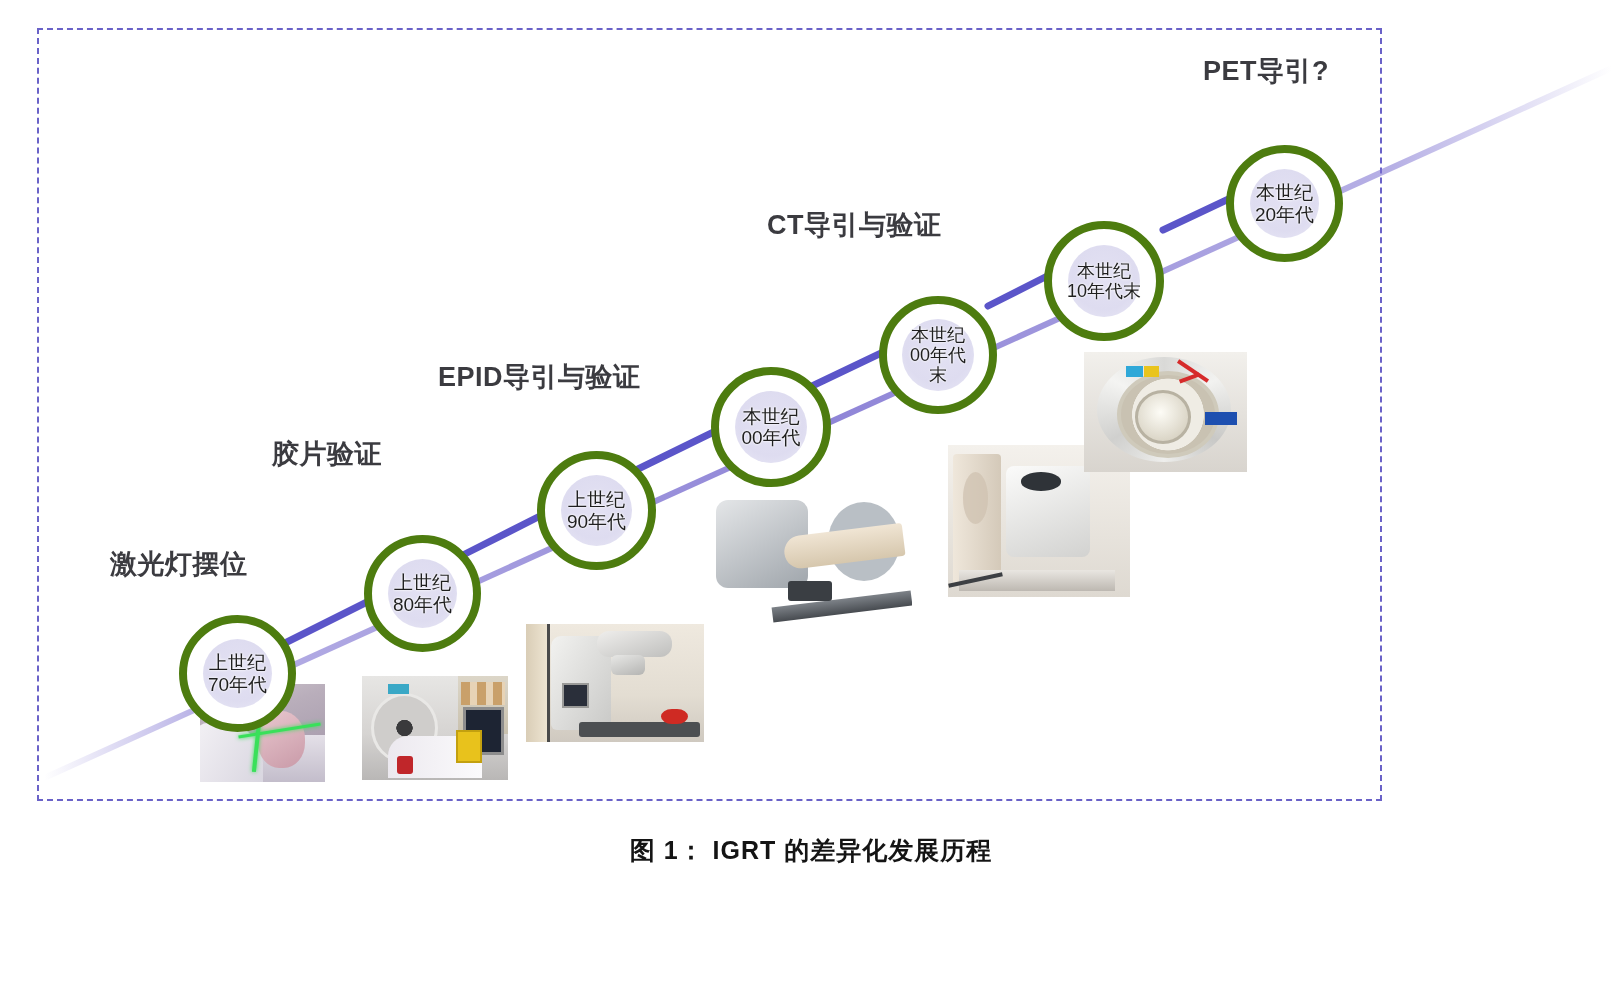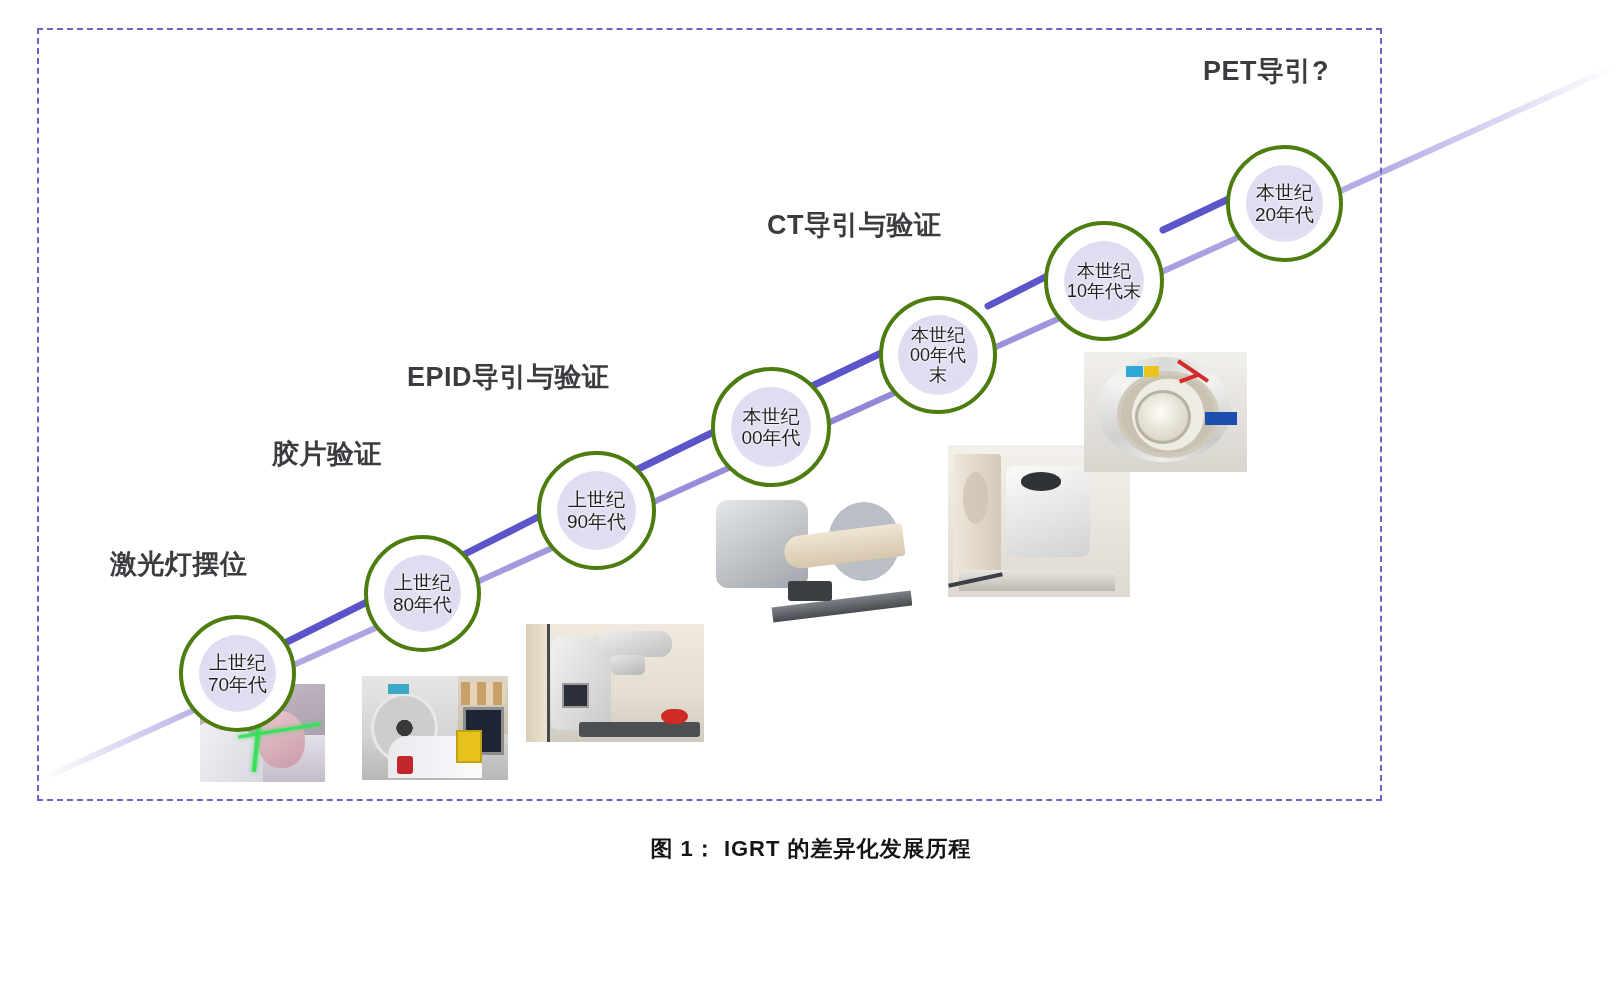--- a/index.html
+++ b/index.html
@@ -21,21 +21,21 @@
 
   
   .connectors{position:absolute;left:0;top:0;width:1622px;height:982px;}
 
   
   .photo{position:absolute;overflow:hidden;background:#dcdcdc;}
 
   
   .node{
     position:absolute;border-radius:50%;
-    border:4px solid #4d7c0f;
+    border:8px solid #4d7c0f;
     background:#ffffff;
     box-sizing:border-box;
     display:flex;align-items:center;justify-content:center;
   }
   .node .disc{
     position:absolute;border-radius:50%;
     background:radial-gradient(circle at 50% 45%, #e3e1f3 0%, #dedcf0 60%, #e9e8f6 100%);
   }
   .node .nlabel{
     position:relative;z-index:2;text-align:center;
@@ -46,21 +46,21 @@
 
   
   .stagelabel{
     position:absolute;font-weight:bold;color:#3b3b40;
     white-space:nowrap;letter-spacing:.5px;
     font-family:"Liberation Sans","DejaVu Sans",sans-serif;
   }
 
   .caption{
     position:absolute;left:0;top:834px;width:1622px;text-align:center;
-    font-size:22px;font-weight:bold;color:#141414;letter-spacing:1px;
+    font-size:25px;font-weight:bold;color:#141414;letter-spacing:1px;
     font-family:"Liberation Sans","DejaVu Sans",sans-serif;
   }
 
   
   .ph-inner{position:absolute;left:0;top:0;right:0;bottom:0;}
 
   
   .p1{background:linear-gradient(160deg,#cfc7cf 0%,#b9aebb 35%,#9f93a6 100%);}
   .p1 .bed{position:absolute;left:0;bottom:0;width:100%;height:48%;background:linear-gradient(180deg,#e4e0e8,#c3bdcb);}
   .p1 .head{position:absolute;left:46%;top:28%;width:38%;height:58%;border-radius:50% 50% 45% 45%;
@@ -272,21 +272,21 @@
   <div class="node" style="left:1226px;top:145px;width:117px;height:117px;">
     <div class="disc" style="left:16px;top:16px;right:16px;bottom:16px;"></div>
     <div class="nlabel" style="font-size:19px;">本世纪
 20年代</div>
   </div>
 
   <div class="stagelabel" style="left:110px;top:546px;font-size:27px;">激光灯摆位</div>
 
   <div class="stagelabel" style="left:272px;top:436px;font-size:27px;">胶片验证</div>
 
-  <div class="stagelabel" style="left:407px;top:359px;font-size:27px;">EPID导引与验证</div>
+  <div class="stagelabel" style="left:438px;top:359px;font-size:27px;">EPID导引与验证</div>
 
 
   <div class="stagelabel" style="left:767px;top:207px;font-size:27px;">CT导引与验证</div>
 
 
   <div class="stagelabel" style="left:1203px;top:53px;font-size:27px;">PET导引?</div>
 
   <div class="caption">图 1： IGRT 的差异化发展历程</div>
 
 </div>

